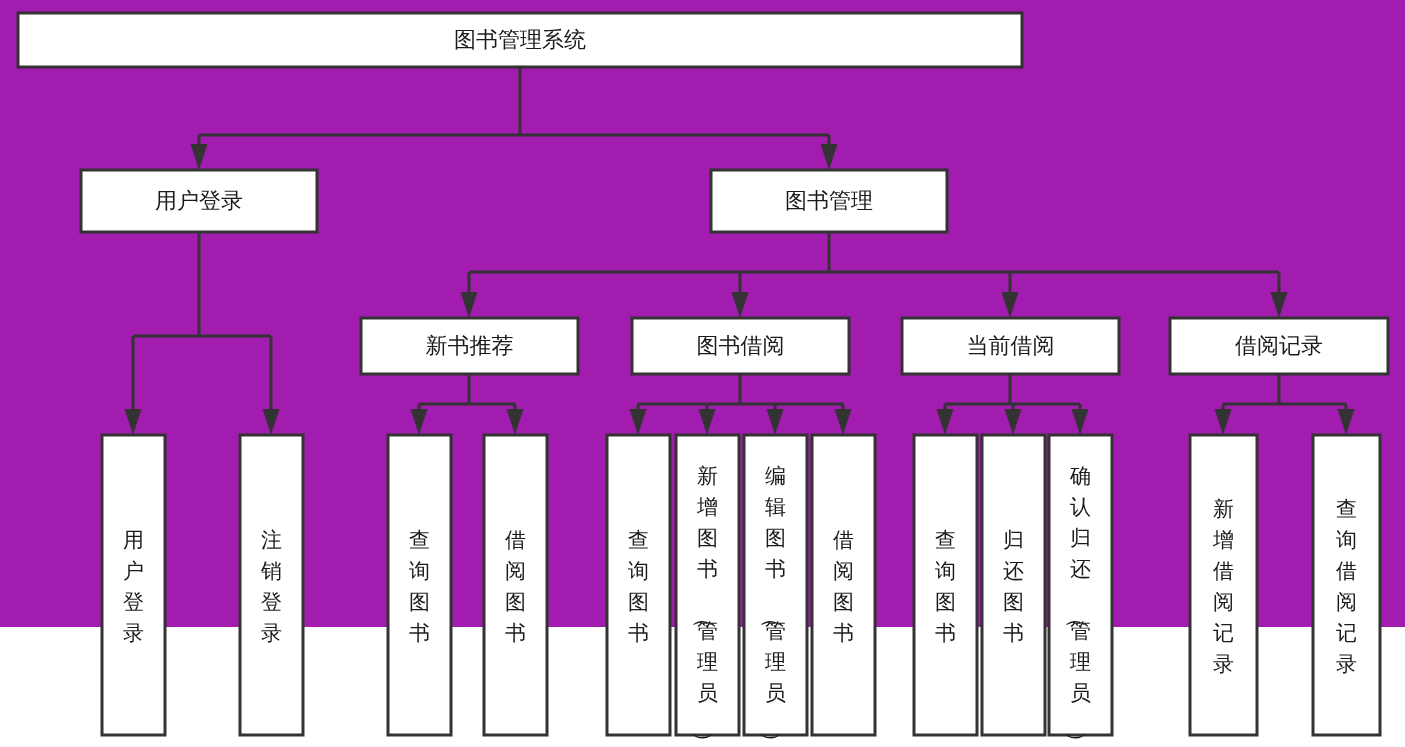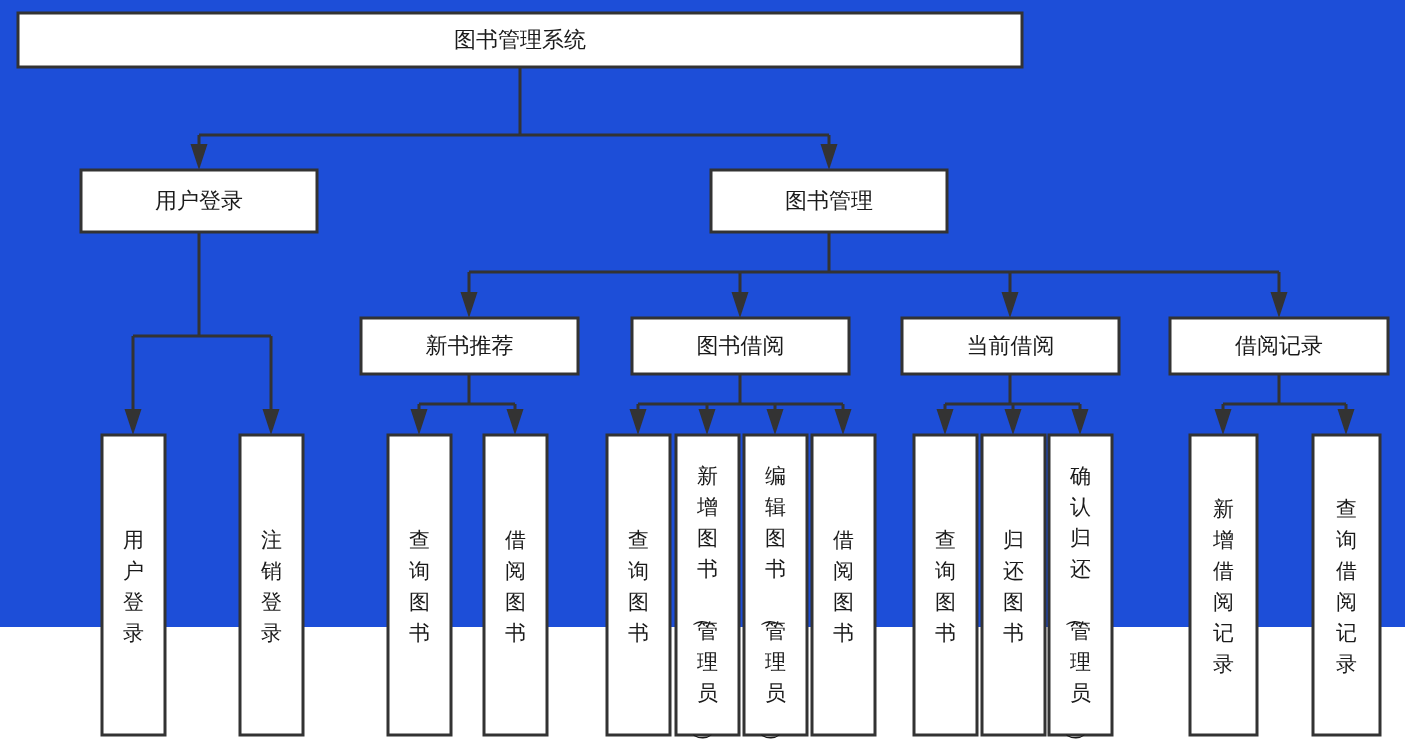--- a/index.html
+++ b/index.html
@@ -11,21 +11,21 @@
   body {
     width: 1405px;
     height: 747px;
     font-family: "DejaVu Sans", "Liberation Sans", sans-serif;
     overflow: hidden;
   }
   #diagram-root {
     position: relative;
     width: 1405px;
     height: 627px;
-    background: #1d4ed8;
+    background: #a21caf;
     text-align: center;
   }
   svg#diagram-svg {
     position: absolute;
     top: 0;
     left: 0;
     width: 1405px;
     height: 747px;
     display: block;
   }

